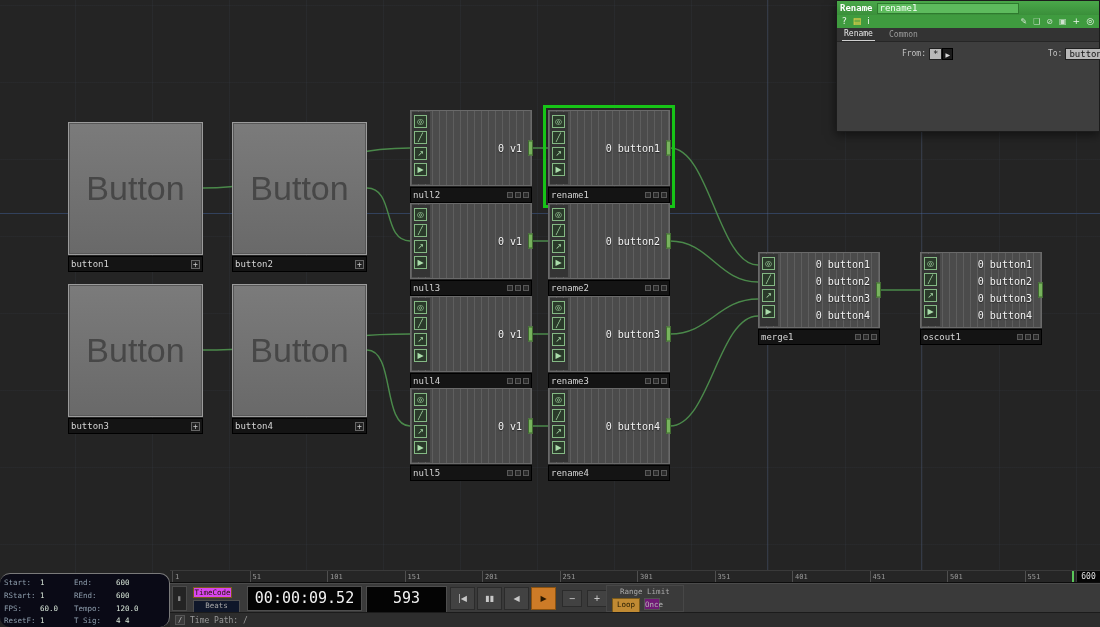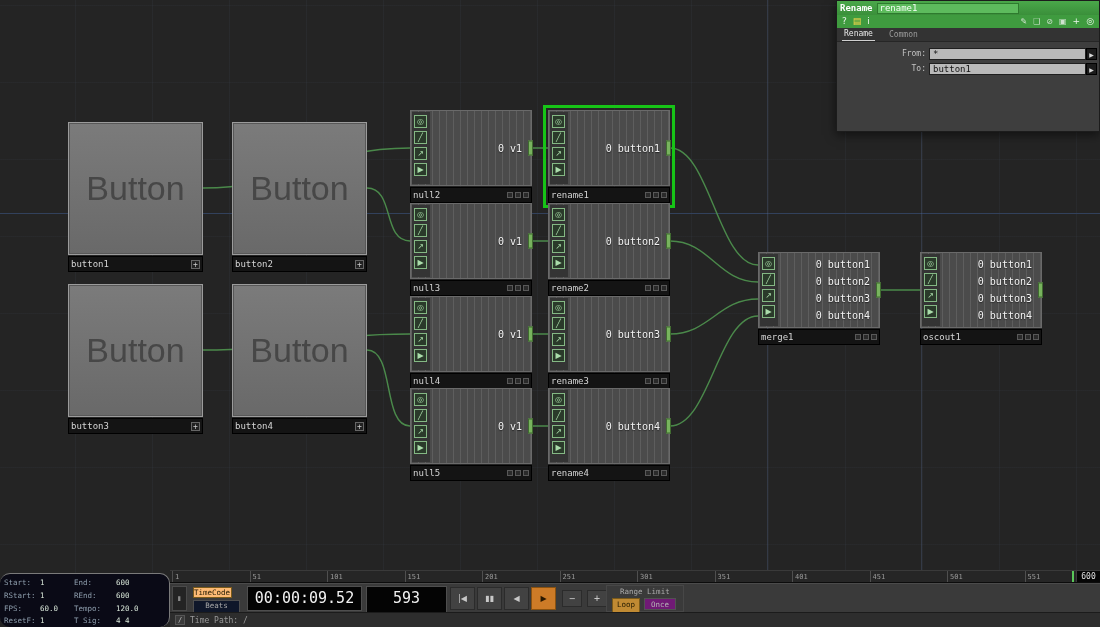--- a/index.html
+++ b/index.html
@@ -58,59 +58,59 @@
   .pd-iconbar{display:flex;align-items:center;height:13px;background:#3f9b3f;padding:0 5px;gap:6px;
     color:#eaf5ea;font-size:9px;}
   .pd-icon{font-family:"DejaVu Sans",sans-serif;line-height:13px;font-size:9px;}
   .pd-icon.yellow{color:#ffd84a;}
   .pd-icon.dim{color:#cfe3cf;font-size:8px;}
   .pd-spacer{flex:1;}
   .pd-tabs{display:flex;height:14px;background:#333;border-bottom:1px solid #262626;padding-left:5px;
     gap:12px;align-items:flex-end;}
   .pd-tab{font-size:8px;color:#9a9a9a;padding:0 2px 2px;}
   .pd-tab.active{color:#e8e8e8;border-bottom:1px solid #cfcfcf;}
-  .pd-body{padding-top:5px;display:flex;flex-direction:column;gap:2px;}
+  .pd-body{padding-top:5px;display:flex;flex-direction:row;gap:18px;}
   .pd-row{display:flex;align-items:center;height:13px;padding-right:2px;}
   .pd-label{width:92px;text-align:right;color:#c2c2c2;font-size:8px;padding-right:3px;}
   .pd-field{flex:1;height:12px;background:#b9b9b9;border:1px solid #1f1f1f;color:#141414;
     font-size:9px;line-height:10px;padding:0 3px;}
   .pd-arrow{width:11px;height:12px;background:#1b1b1b;border:1px solid #000;color:#d8d8d8;
     font-size:6px;line-height:11px;text-align:center;font-family:"DejaVu Sans",sans-serif;}
 
   
   .ruler{position:absolute;left:170px;top:570px;width:930px;height:13px;background:#262626;
     border-top:1px solid #3a3a3a;border-bottom:1px solid #0c0c0c;overflow:hidden;}
   .tick{position:absolute;top:0;height:100%;border-left:1px solid #4f4f4f;color:#9a9a9a;
     font-size:7px;line-height:12px;padding-left:2px;}
   .playhead{position:absolute;left:902px;top:0;bottom:0;width:2px;background:#59c659;}
   .ruler-end{position:absolute;right:0;top:0;bottom:0;width:24px;background:#060606;
     border-left:1px solid #3a3a3a;color:#e0e0e0;font-size:8px;line-height:12px;text-align:center;}
 
   .transport{position:absolute;left:170px;top:583px;width:930px;height:29px;background:#3a3a3a;
     border-top:1px solid #4b4b4b;}
   .tp-handle{position:absolute;left:2px;top:2px;width:15px;height:25px;background:#242424;
     border:1px solid #4a4a4a;color:#888;font-size:8px;text-align:center;line-height:24px;}
-  .tp-timecode{position:absolute;left:23px;top:3px;width:39px;height:11px;background:#fdba74;
-    color:#201800;font-size:7.5px;line-height:10px;text-align:left;border:1px solid #7a5a1a;}
+  .tp-timecode{position:absolute;left:23px;top:3px;width:39px;height:11px;background:#d946ef;
+    color:#201800;font-size:7.5px;line-height:10px;text-align:center;border:1px solid #7a5a1a;}
   .tp-beats{position:absolute;left:23px;top:16px;width:47px;height:24px;background:#0f172a;
     color:#a8a8a8;font-size:7.5px;line-height:10px;text-align:center;border:1px solid #4e4e4e;}
   .tp-time{position:absolute;left:77px;top:2px;width:115px;height:25px;background:#040404;
     border:1px solid #4e4e4e;color:#f2f2f2;font-size:15px;line-height:23px;text-align:center;}
   .tp-frame{position:absolute;left:196px;top:2px;width:81px;height:32px;background:#040404;
     border:1px solid #4e4e4e;color:#f2f2f2;font-size:15px;line-height:23px;text-align:center;}
   .tp-btn{position:absolute;top:3px;width:25px;height:23px;background:#424242;border:1px solid #2b2b2b;
     color:#c8c8c8;font-size:8px;text-align:center;line-height:21px;font-family:"DejaVu Sans",sans-serif;}
   .tp-btn.play{background:#cd7b27;color:#2a1800;border-color:#8a5210;}
   .tp-small{position:absolute;top:6px;width:20px;height:17px;background:#424242;border:1px solid #2b2b2b;
     color:#c8c8c8;font-size:10px;text-align:center;line-height:15px;}
   .tp-rangebox{position:absolute;left:436px;top:1px;width:78px;height:27px;border:1px solid #474747;}
   .tp-rangelabel{position:absolute;left:450px;top:3px;font-size:7.5px;color:#aaa;}
   .tp-loop{position:absolute;left:442px;top:14px;width:28px;height:16px;background:#c08a33;
     border:1px solid #7a5a1a;color:#241a00;font-size:7.5px;text-align:center;line-height:11px;}
-  .tp-once{position:absolute;left:474px;top:14px;width:32px;height:12px;background:#701a75;
+  .tp-once{position:absolute;left:474px;top:14px;width:16px;height:12px;background:#701a75;
     border:1px solid #525252;color:#b5b5b5;font-size:7.5px;text-align:center;line-height:11px;}
 
   .timepath{position:absolute;left:170px;top:612px;width:930px;height:15px;background:#2d2d2d;
     border-top:1px solid #1b1b1b;display:flex;align-items:center;gap:5px;padding-left:5px;
     color:#9a9a9a;font-size:8px;}
   .tp-slash{width:10px;height:10px;background:#3a3a3a;border:1px solid #555;color:#bbb;
     text-align:center;line-height:9px;font-size:7px;}
 
   .info-panel{position:absolute;left:0;top:573px;width:170px;height:54px;background:#0a0a16;
     border-top:1px solid #7a7a7a;border-right:1px solid #7a7a7a;padding:4px 4px 0;

